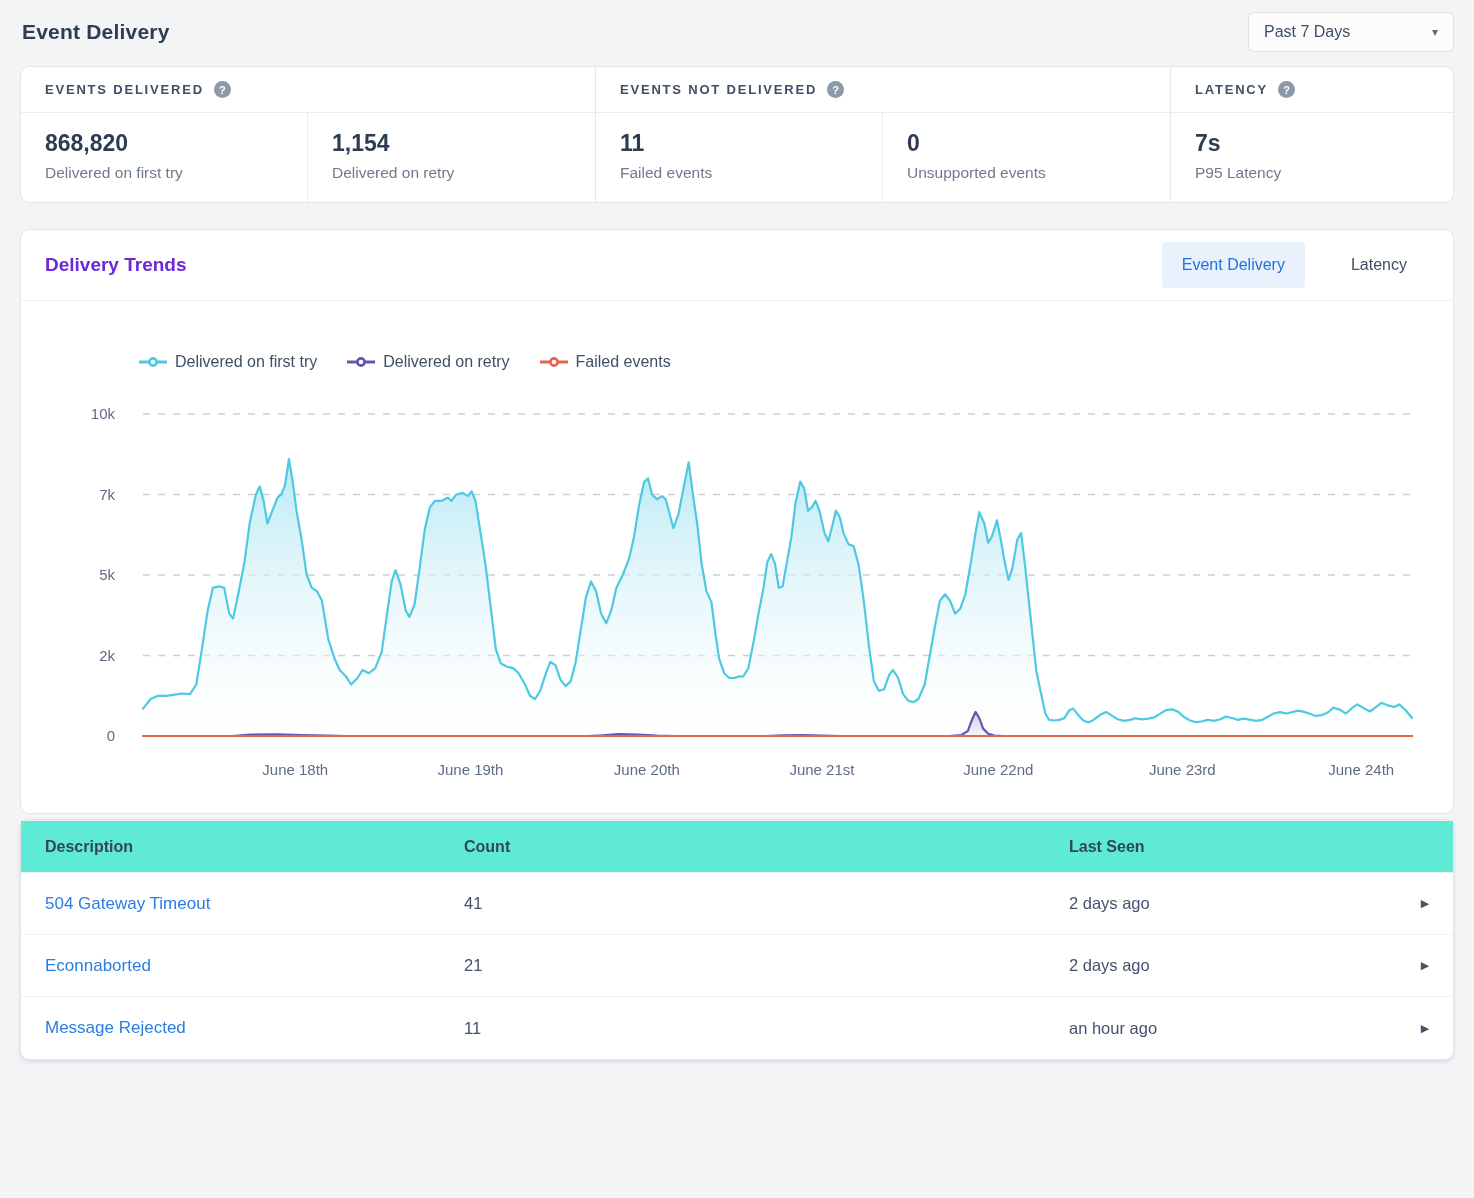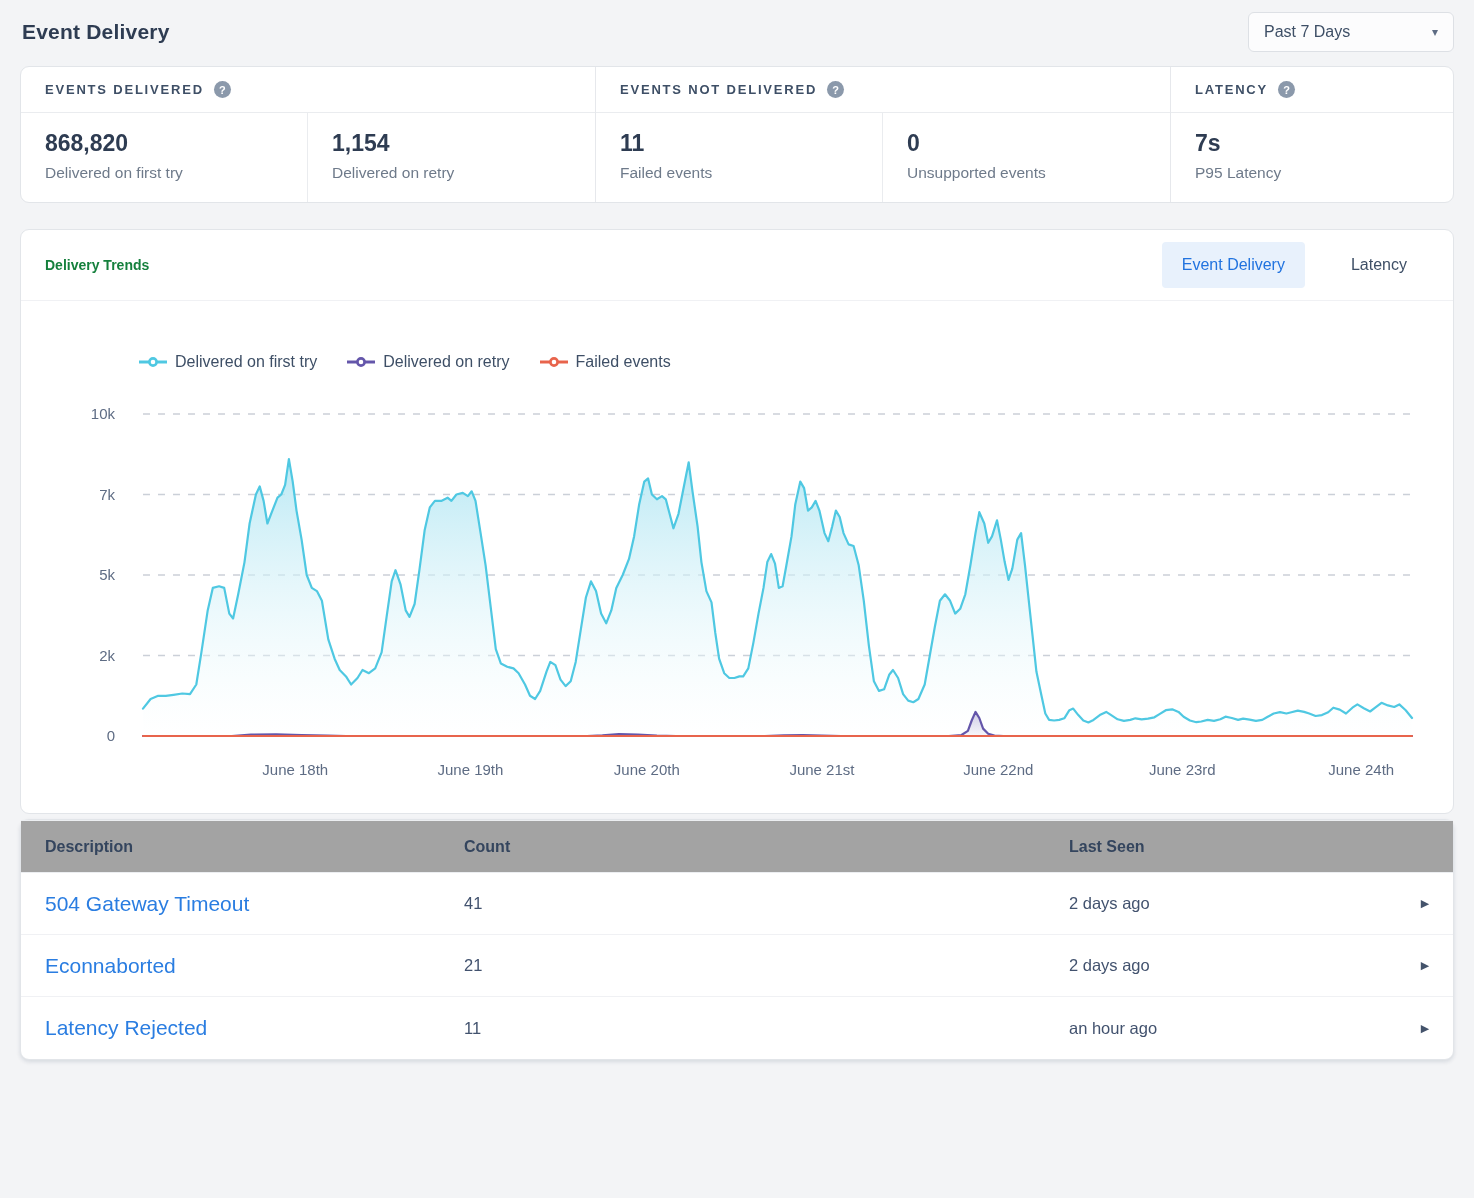--- a/index.html
+++ b/index.html
@@ -46,44 +46,44 @@
   .stat-cell:last-child { border-right:none; }
   .stat-value { font-size:23px; font-weight:700; color:#2E3C52; }
   .stat-label { font-size:15.5px; color:#6E7A8A; margin-top:7px; }
 
   
   .trends-card { margin-top:26px; }
   .trends-header {
     height:71px; display:flex; align-items:center;
     padding:0 26px 0 24px; border-bottom:1px solid #F0F1F4;
   }
-  .section-title { font-size:14px; font-weight:700; color:#15803d; }
+  .section-title { font-size:19px; font-weight:700; color:#6d28d9; }
   .tabs { margin-left:auto; display:flex; gap:26px; align-items:center; }
   .tab { padding:14px 20px; border-radius:4px; font-size:16px; color:#3E4F66; cursor:pointer; }
   .tab.active { background:#E8F1FC; color:#2173DF; }
 
   .chart-area { padding-bottom:20px; }
   .legend { margin:52px 0 0 118px; display:flex; gap:30px; align-items:center; }
   .legend-item { display:flex; align-items:center; gap:8px; }
   .legend-label { font-size:16px; color:#3E4F66; }
   #trendsChart { display:block; margin-top:20px; width:1434px; height:402px; }
   #trendsChart text { font-family:"Liberation Sans", sans-serif; }
 
   
   .issues-card { margin-top:5px; box-shadow:0 2px 4px rgba(9,30,66,.12); }
   .issues-title-row { height:67px; display:flex; align-items:center; padding-left:24px; }
   .issues-grid { display:grid; grid-template-columns:419px 605px 1fr 56px; align-items:center; padding-left:24px; }
   .issues-head {
-    height:53px; background:#a3a3a3;
+    height:53px; background:#5eead4;
     border-top:1px solid #ECEEF1; border-bottom:1px solid #ECEEF1;
   }
   .col-header { font-size:16px; font-weight:700; color:#34455E; }
   .issue-row { height:62px; border-bottom:1px solid #F0F1F4; }
   .issue-row:last-child { border-bottom:none; }
-  .issue-link { font-size:21px; color:#2A7DE1; text-decoration:none; cursor:pointer; }
+  .issue-link { font-size:17px; color:#2A7DE1; text-decoration:none; cursor:pointer; }
   .issue-count, .issue-last-seen { font-size:16.5px; color:#42526E; }
   .row-chevron { font-size:11px; color:#44536B; cursor:pointer; justify-self:center; }
 </style>
 </head>
 <body>
 
 <div class="page">
 
   <div class="page-header">
     <div class="page-title">Event Delivery</div>
@@ -225,20 +225,20 @@
       <div class="issue-last-seen">2 days ago</div>
       <span class="row-chevron">▶</span>
     </div>
     <div class="issues-grid issue-row">
       <a class="issue-link">Econnaborted</a>
       <div class="issue-count">21</div>
       <div class="issue-last-seen">2 days ago</div>
       <span class="row-chevron">▶</span>
     </div>
     <div class="issues-grid issue-row">
-      <a class="issue-link">Latency Rejected</a>
+      <a class="issue-link">Message Rejected</a>
       <div class="issue-count">11</div>
       <div class="issue-last-seen">an hour ago</div>
       <span class="row-chevron">▶</span>
     </div>
   </div>
 
 </div>
 
 </body></html>

